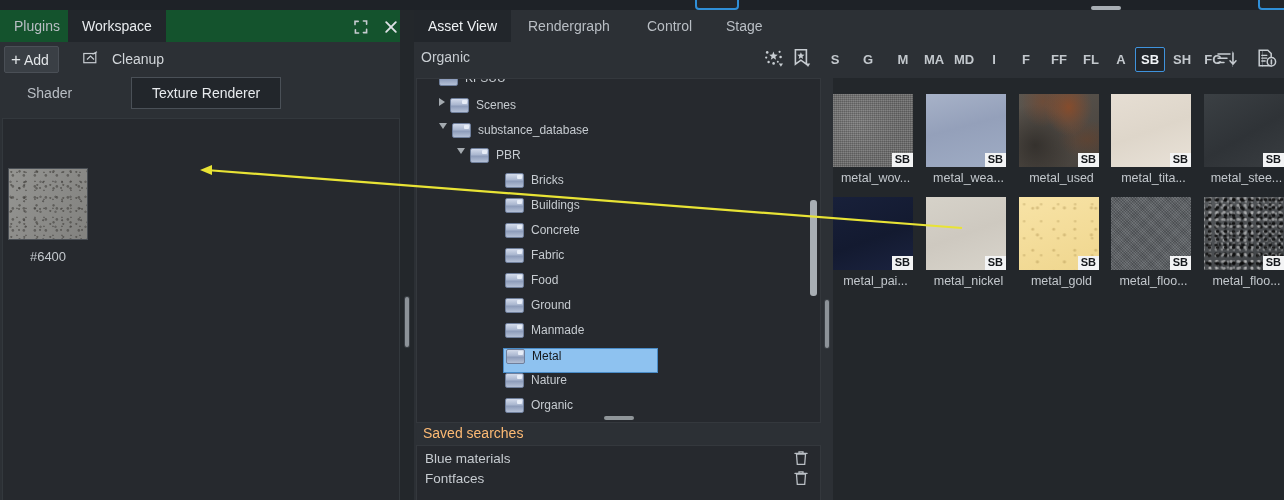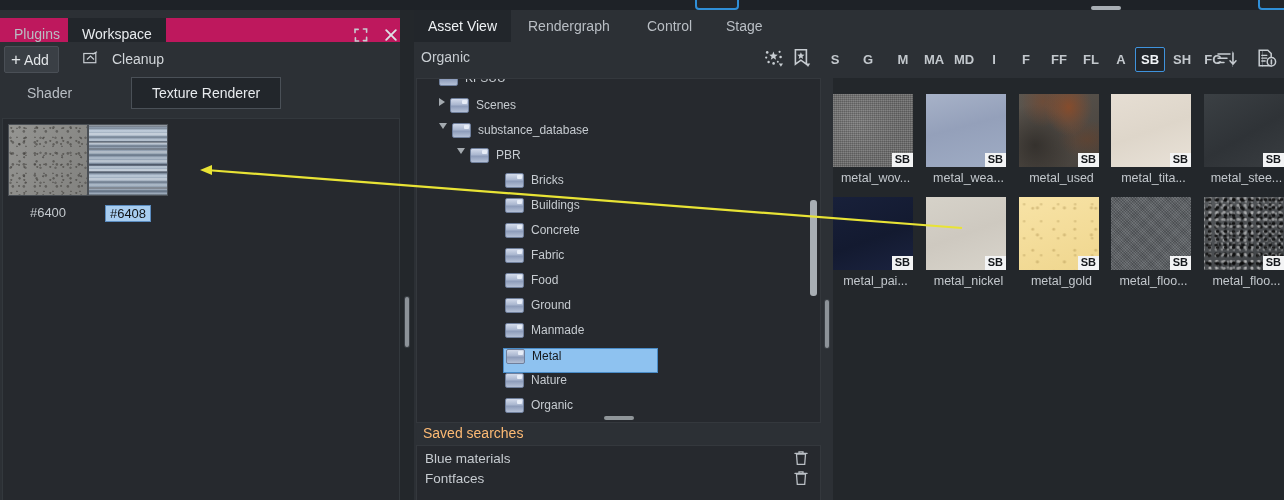--- a/index.html
+++ b/index.html
@@ -36,22 +36,22 @@
     position: absolute; left: 1091px; top: 6px; width: 30px; height: 4px;
     background: #a8aeb4; border-radius: 2px;
   }
 
   
   .left-panel {
     position: absolute; left: 0; top: 10px; width: 400px; height: 490px;
     background: #2c3035;
   }
   .lp-tabbar {
-    position: absolute; left: 0; top: 8px; width: 400px; height: 32px;
-    background: #be185d;
+    position: absolute; left: 0; top: 0; width: 400px; height: 32px;
+    background: #14532d;
   }
   .lp-tab {
     position: absolute; top: 0; height: 32px;
     display: flex; align-items: center; justify-content: center;
     font-size: 14px; color: #b9bec4; padding: 0 14px;
     cursor: default;
   }
   .lp-tab.active {
     background: #22262b; color: #e8ebee;
   }
@@ -93,21 +93,21 @@
     background: #22262b; color: #e8ebee;
     border: 1px solid #4a5057;
   }
 
   .lp-content {
     position: absolute; left: 2px; top: 108px; width: 396px; height: 390px;
     background: #26292e;
     border: 1px solid #33383d;
   }
 
-  .thumb-cell { position: absolute; }
+  .thumb-cell { position: absolute; margin-top: 44px; }
   .thumb-img {
     width: 78px; height: 70px;
     border: 1px solid #4a4f55;
     background-size: cover;
   }
   .thumb-label {
     margin-top: 5px; text-align: center; font-size: 13px;
     color: #c3c8cd; width: 80px;
   }
   .thumb-label.sel {
@@ -423,26 +423,20 @@
 
     <div class="lp-content">
 
       <div class="thumb-cell" style="left:5px; top:5px;">
         <div class="thumb-img tex-concrete"></div>
         <div class="thumb-label-wrap">
           <span class="thumb-label" style="display:inline-block;">#6400</span>
         </div>
       </div>
 
-      <div class="thumb-cell" style="left:85px; top:5px;">
-        <div class="thumb-img tex-striped"></div>
-        <div class="thumb-label-wrap">
-          <span class="thumb-label sel">#6408</span>
-        </div>
-      </div>
 
     </div>
   </div>
 
   <div class="vsplit" style="left:400px;">
     <div class="vsplit-grip"></div>
   </div>
 
   <div class="right-panel">
 

